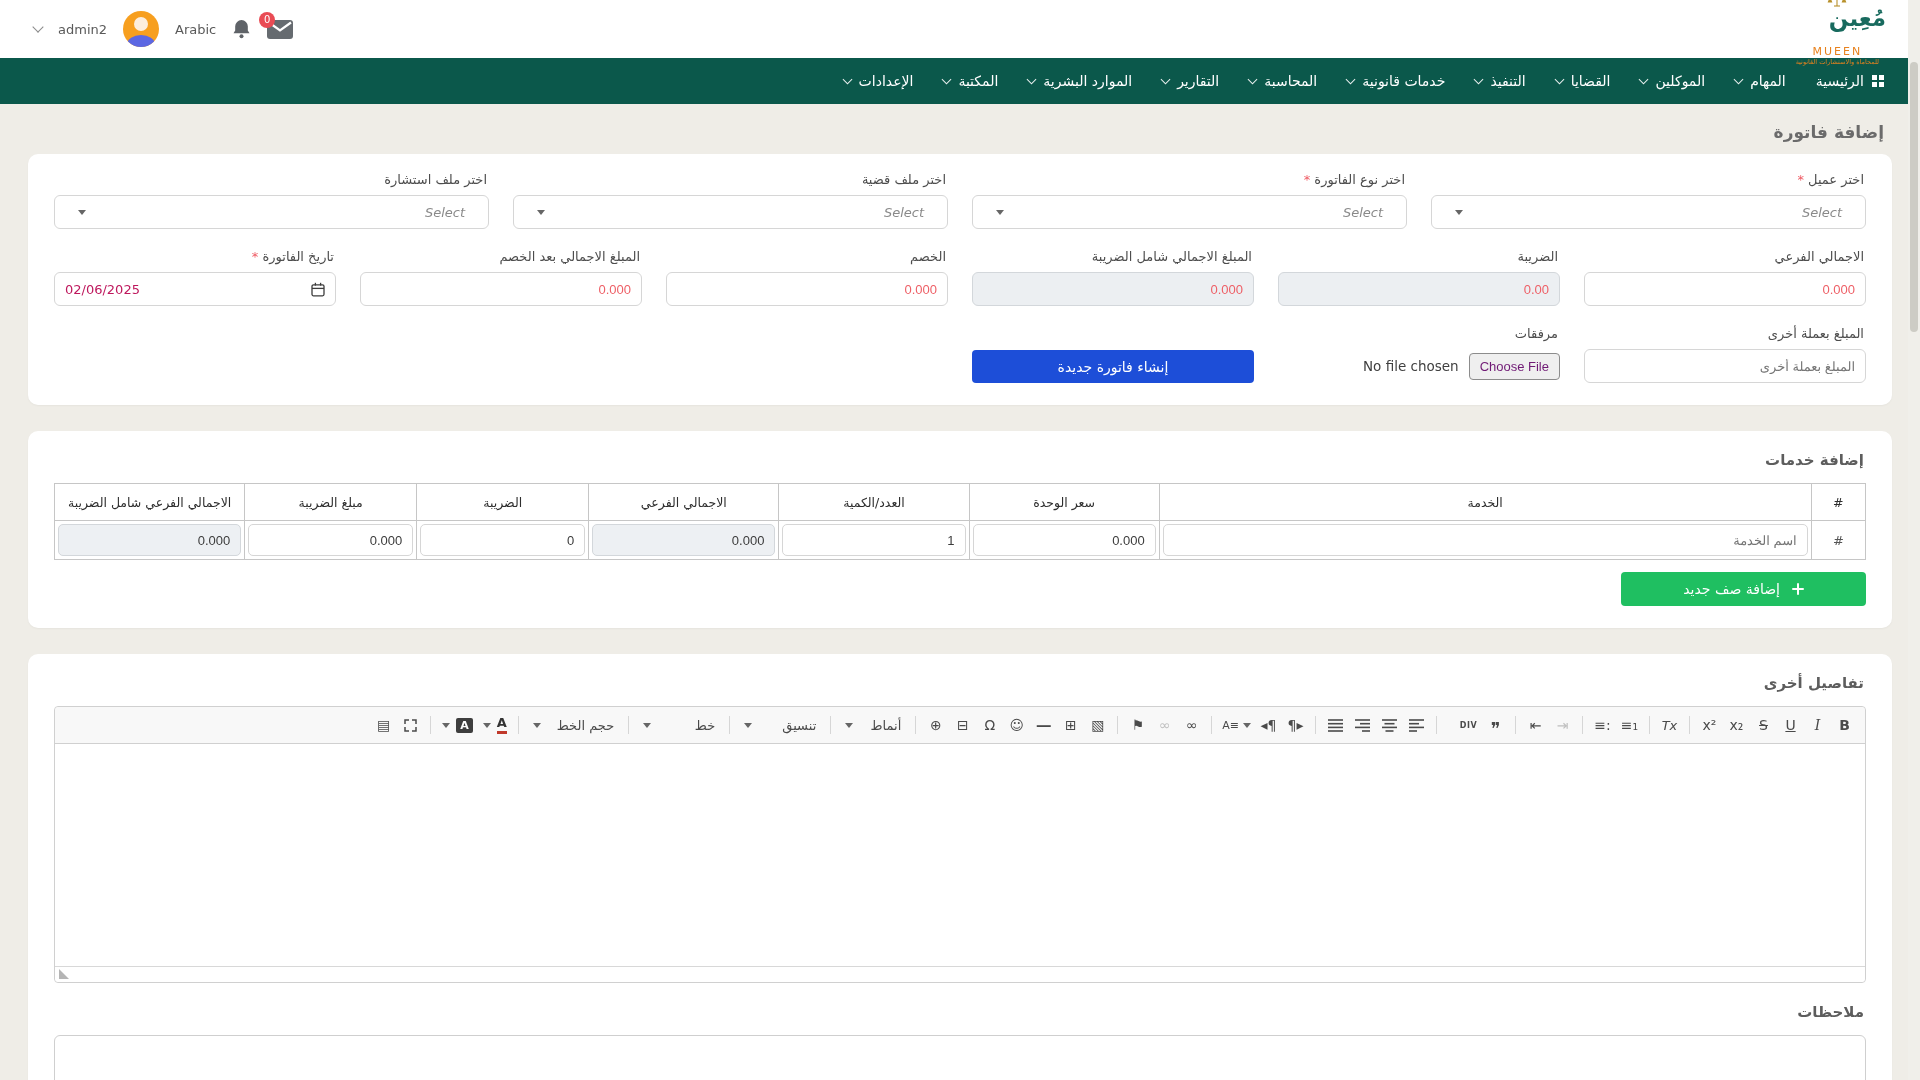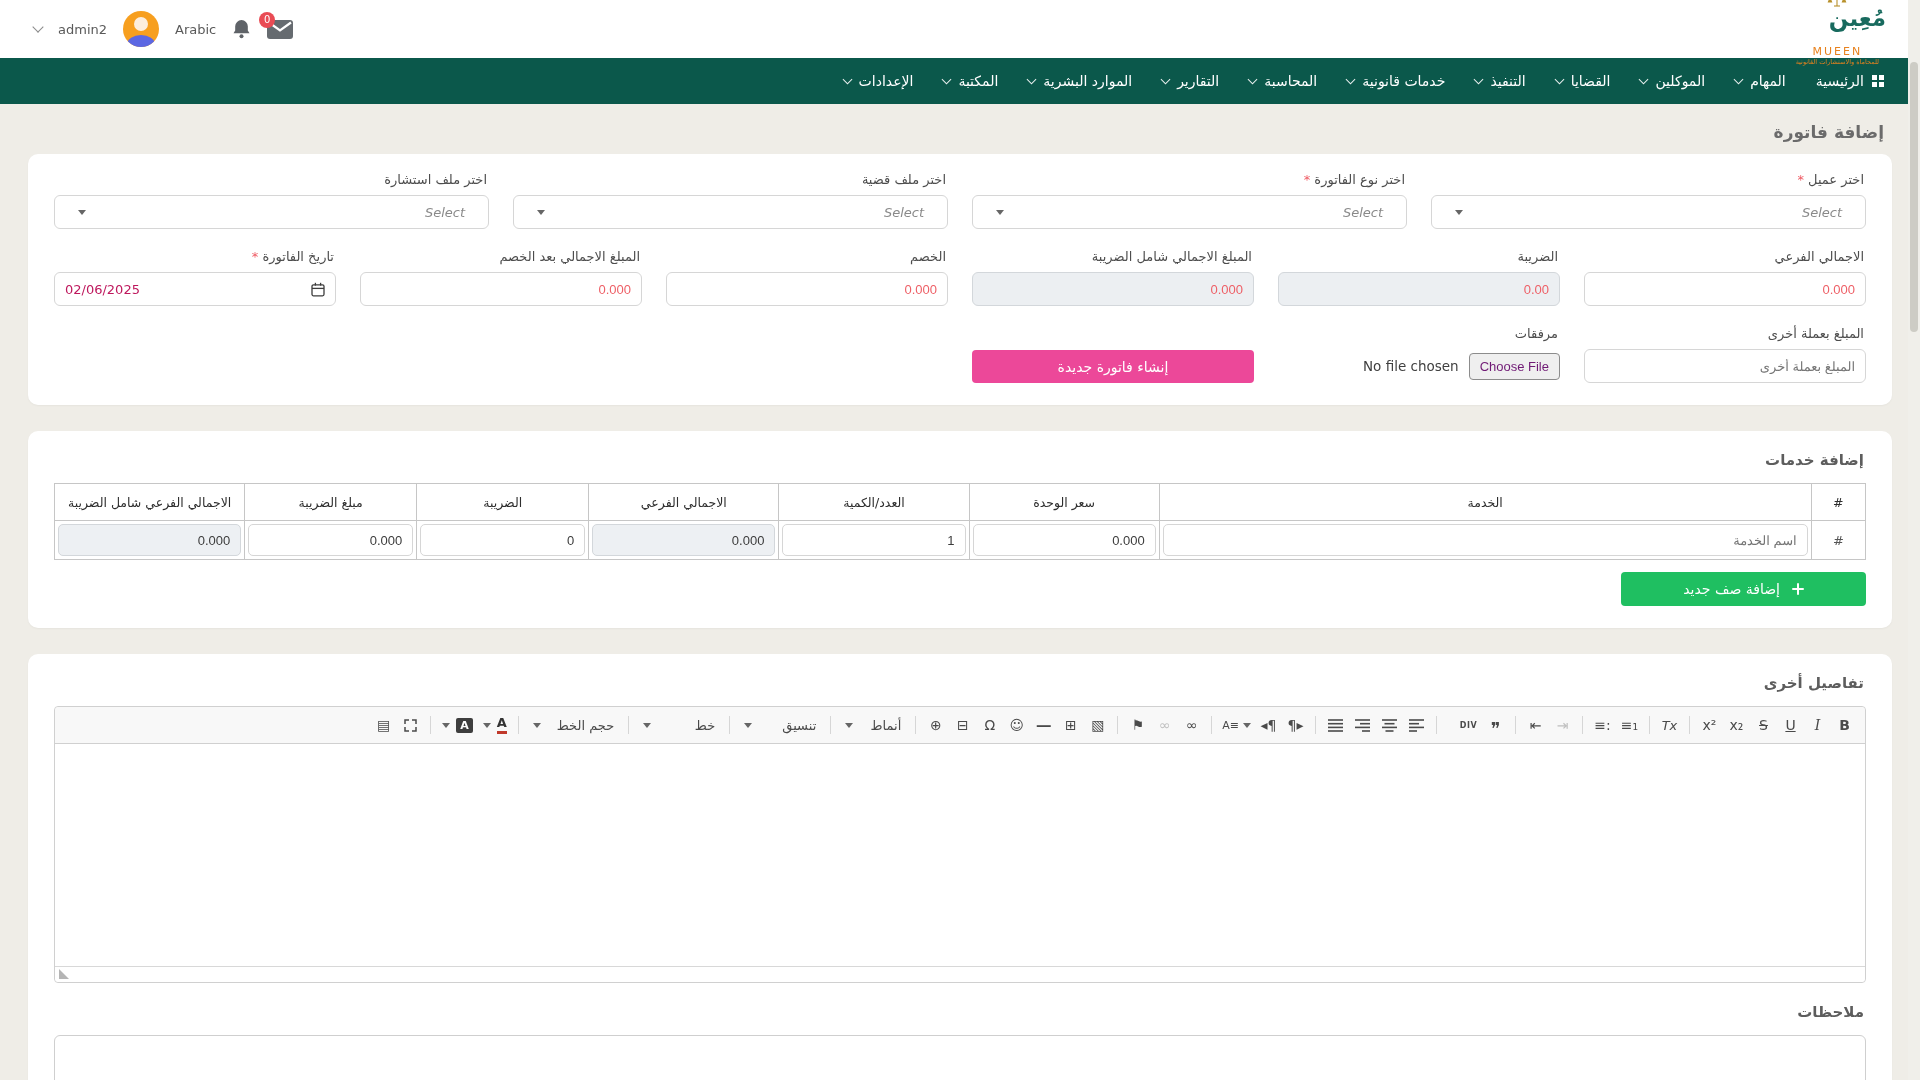--- a/index.html
+++ b/index.html
@@ -38,21 +38,21 @@
   .inp.red{color:#ee5f66;}
   .inp.ro{background:#eceff2;border-color:#d3d7db;}
   .selectbox{height:34px;box-sizing:border-box;border:1px solid #d6d6d6;border-radius:6px;background:#fff;display:flex;align-items:center;justify-content:space-between;padding:0 23px;cursor:pointer;font-style:italic;}
   .selectbox .val{font-size:13px;color:#8a8a8a;}
   .caret{width:0;height:0;border:4px solid transparent;border-top:5px solid #666;margin-bottom:-4px;}
   .datebox{height:34px;box-sizing:border-box;border:1px solid #d6d6d6;border-radius:6px;background:#fff;display:flex;direction:ltr;align-items:center;justify-content:space-between;padding:0 10px;}
   .datebox .dval{font-size:13px;color:#be185d;}
   .filewrap{display:flex;align-items:center;gap:10px;height:34px;}
   .btn-file{border:1px solid #8c8c8c;background:#efefef;border-radius:4px;font-size:13px;color:#701a75;padding:5px 10px;cursor:pointer;}
   .file-status{font-size:13.5px;color:#3f3f3f;}
-  .btn-red{height:33px;width:100%;background:#ec4899;border:none;border-radius:4px;color:#fff;font-size:14px;cursor:pointer;font-family:inherit;}
+  .btn-red{height:33px;width:100%;background:#1d4ed8;border:none;border-radius:4px;color:#fff;font-size:14px;cursor:pointer;font-family:inherit;}
   
   .sec-title{font-size:15px;color:#5d5d5d;margin:2px 2px 14px;}
   table.services{width:100%;border-collapse:collapse;}
   table.services th,table.services td{border:1px solid #c6c6c6;}
   table.services th{height:30px;font-size:12.5px;font-weight:normal;color:#2e2e2e;padding:3px 6px;}
   table.services td{padding:3px;}
   .cell-inp{width:100%;height:32px;box-sizing:border-box;border:1px solid #d6d6d6;border-radius:5px;background:#fff;font-size:13px;color:#3c3c3c;padding:0 10px;text-align:right;outline:none;}
   .cell-inp.ro{background:#edf0f3;border-color:#d3d7db;}
   td.idx{text-align:center;font-size:13px;color:#555;}
   .addrow-wrap{margin-top:12px;}

